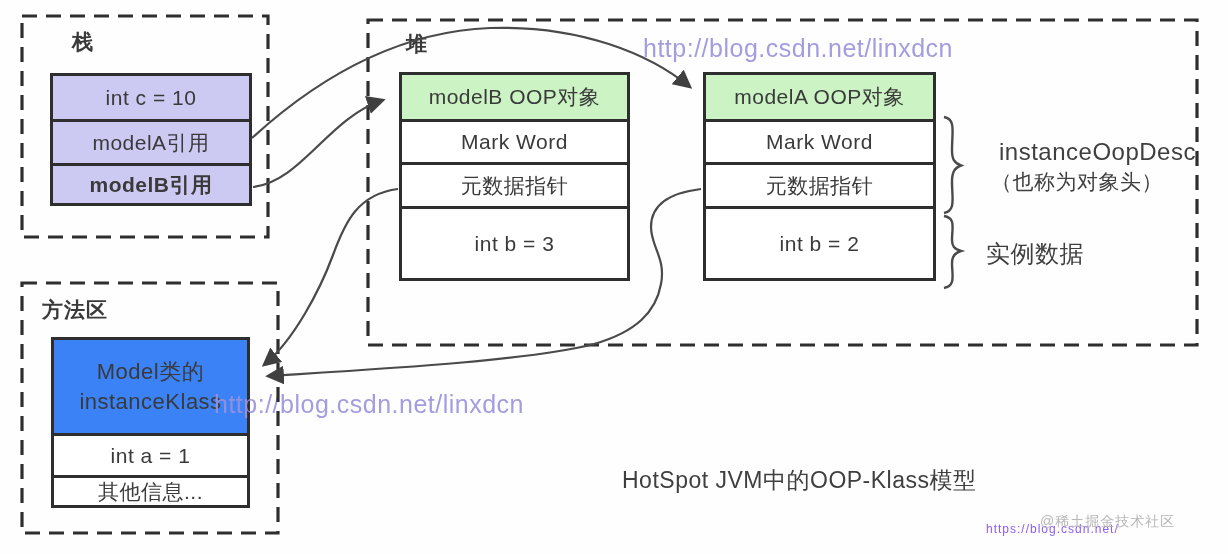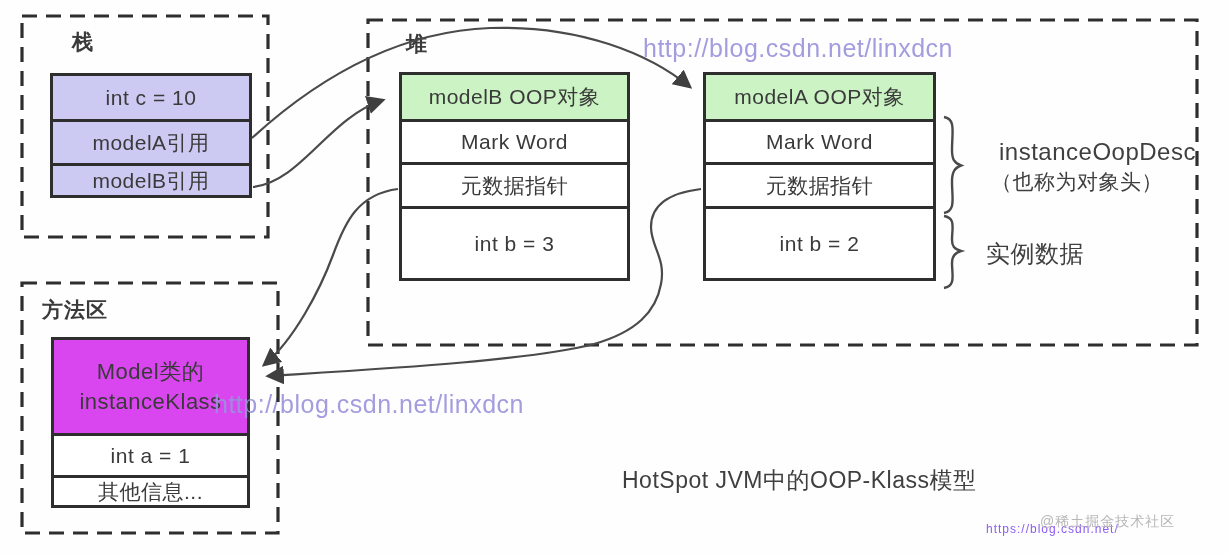--- a/index.html
+++ b/index.html
@@ -13,21 +13,21 @@
   .zone-label{font-size:21px;font-weight:bold;color:#3a3a3a;letter-spacing:1px;}
   
   .memtable{position:absolute;border:3px solid #2e2e2e;box-sizing:border-box;background:#fff;}
   .memtable .row{
     display:flex;align-items:center;justify-content:center;
     font-size:21px;color:#3a3a3a;box-sizing:border-box;letter-spacing:0.5px;
   }
   .memtable .row + .row{border-top:3px solid #2e2e2e;}
   .purple{background:#ccc9f2;}
   .green{background:#cbf3c3;}
-  .pink{background:#d946ef;}
+  .pink{background:#3b82f6;}
   .hdr2{flex-direction:column;line-height:1.35;}
   
   .anno{position:absolute;font-size:24px;color:#3f3f3f;letter-spacing:0.5px;white-space:nowrap;}
   .anno-cn{font-size:21px;}
   .caption{position:absolute;font-size:23px;color:#3f3f3f;letter-spacing:0.5px;white-space:nowrap;}
   .watermark{
     position:absolute;font-size:25px;color:#9a92dc;letter-spacing:0.5px;
     white-space:nowrap;opacity:0.9;
   }
   .badge{position:absolute;font-size:14px;color:#b7b7b7;letter-spacing:1px;white-space:nowrap;}
@@ -39,21 +39,21 @@
 
 <div id="stage">
 
   <div class="abs zone-label" style="left:72px;top:28px;">栈</div>
   <div class="abs zone-label" style="left:406px;top:30px;">堆</div>
   <div class="abs zone-label" style="left:42px;top:296px;">方法区</div>
 
   <div class="memtable" style="left:50px;top:73px;width:202px;">
     <div class="row purple" style="height:43px;">int c = 10</div>
     <div class="row purple" style="height:44px;">modelA引用</div>
-    <div class="row purple" style="height:32px;">modelB引用</div>
+    <div class="row purple" style="height:40px;font-weight:bold;">modelB引用</div>
   </div>
 
   <div class="memtable" style="left:399px;top:72px;width:231px;">
     <div class="row green" style="height:44px;">modelB OOP对象</div>
     <div class="row" style="height:43px;">Mark Word</div>
     <div class="row" style="height:44px;">元数据指针</div>
     <div class="row" style="height:72px;">int b = 3</div>
   </div>
 
   <div class="memtable" style="left:703px;top:72px;width:233px;">

